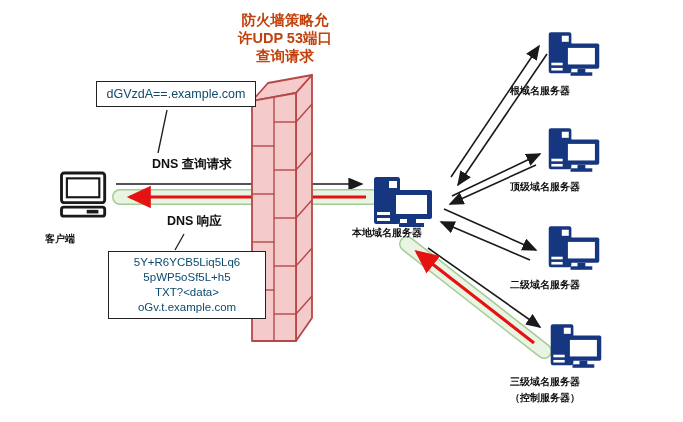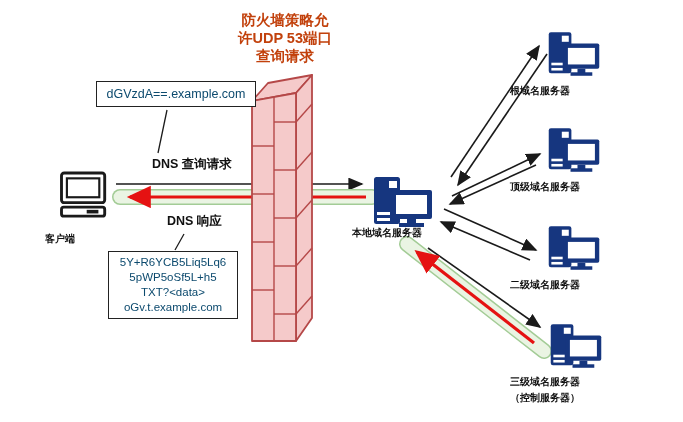--- a/index.html
+++ b/index.html
@@ -12,21 +12,21 @@
   #svg-layer{position:absolute;left:0;top:0;width:683px;height:422px;}
   .title{
     left:205px;top:11px;width:160px;text-align:center;
     font-size:14.5px;font-weight:bold;color:#c2410c;line-height:18px;
   }
   .textbox{
     background:#ffffff;border:1.5px solid #222222;text-align:center;
     font-size:12.5px;color:#0c4a6e;
   }
   #query-box{left:96px;top:81px;width:158px;height:24px;line-height:24px;}
-  #response-box{left:108px;top:251px;width:124px;padding:3px 2px;
+  #response-box{left:108px;top:251px;width:124px;padding:3px 16px;
     font-size:11.5px;line-height:15px;}
   .flow-label{font-size:12.5px;font-weight:600;color:#111111;white-space:nowrap;}
   #dns-query-label{left:152px;top:156px;}
   #dns-response-label{left:167px;top:213px;}
   .node-label{
     font-size:10px;font-weight:600;color:#111111;text-align:left;white-space:nowrap;
   }
   #client-label{left:45px;top:232px;width:80px;}
   #local-dns-label{left:352px;top:226px;width:115px;}
   .right-label{left:510px;width:130px;}

